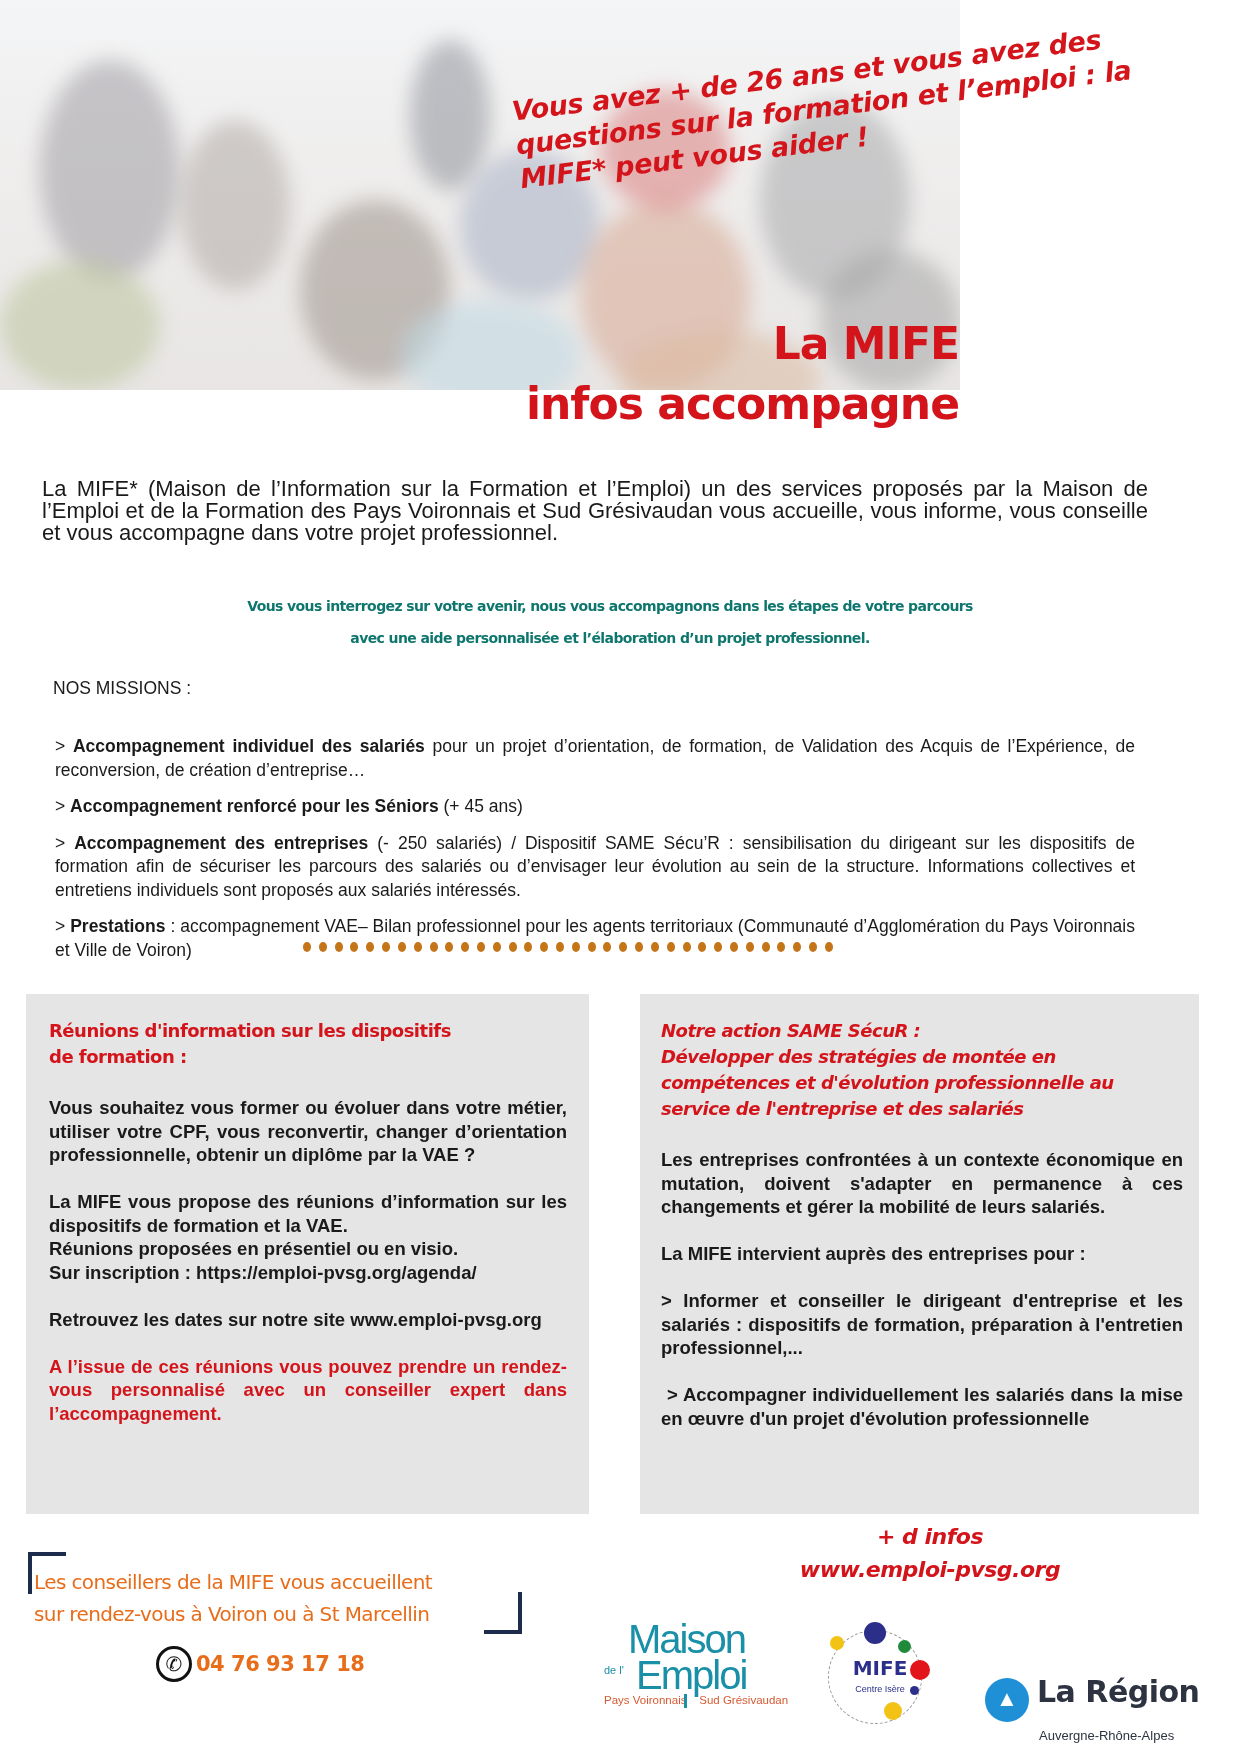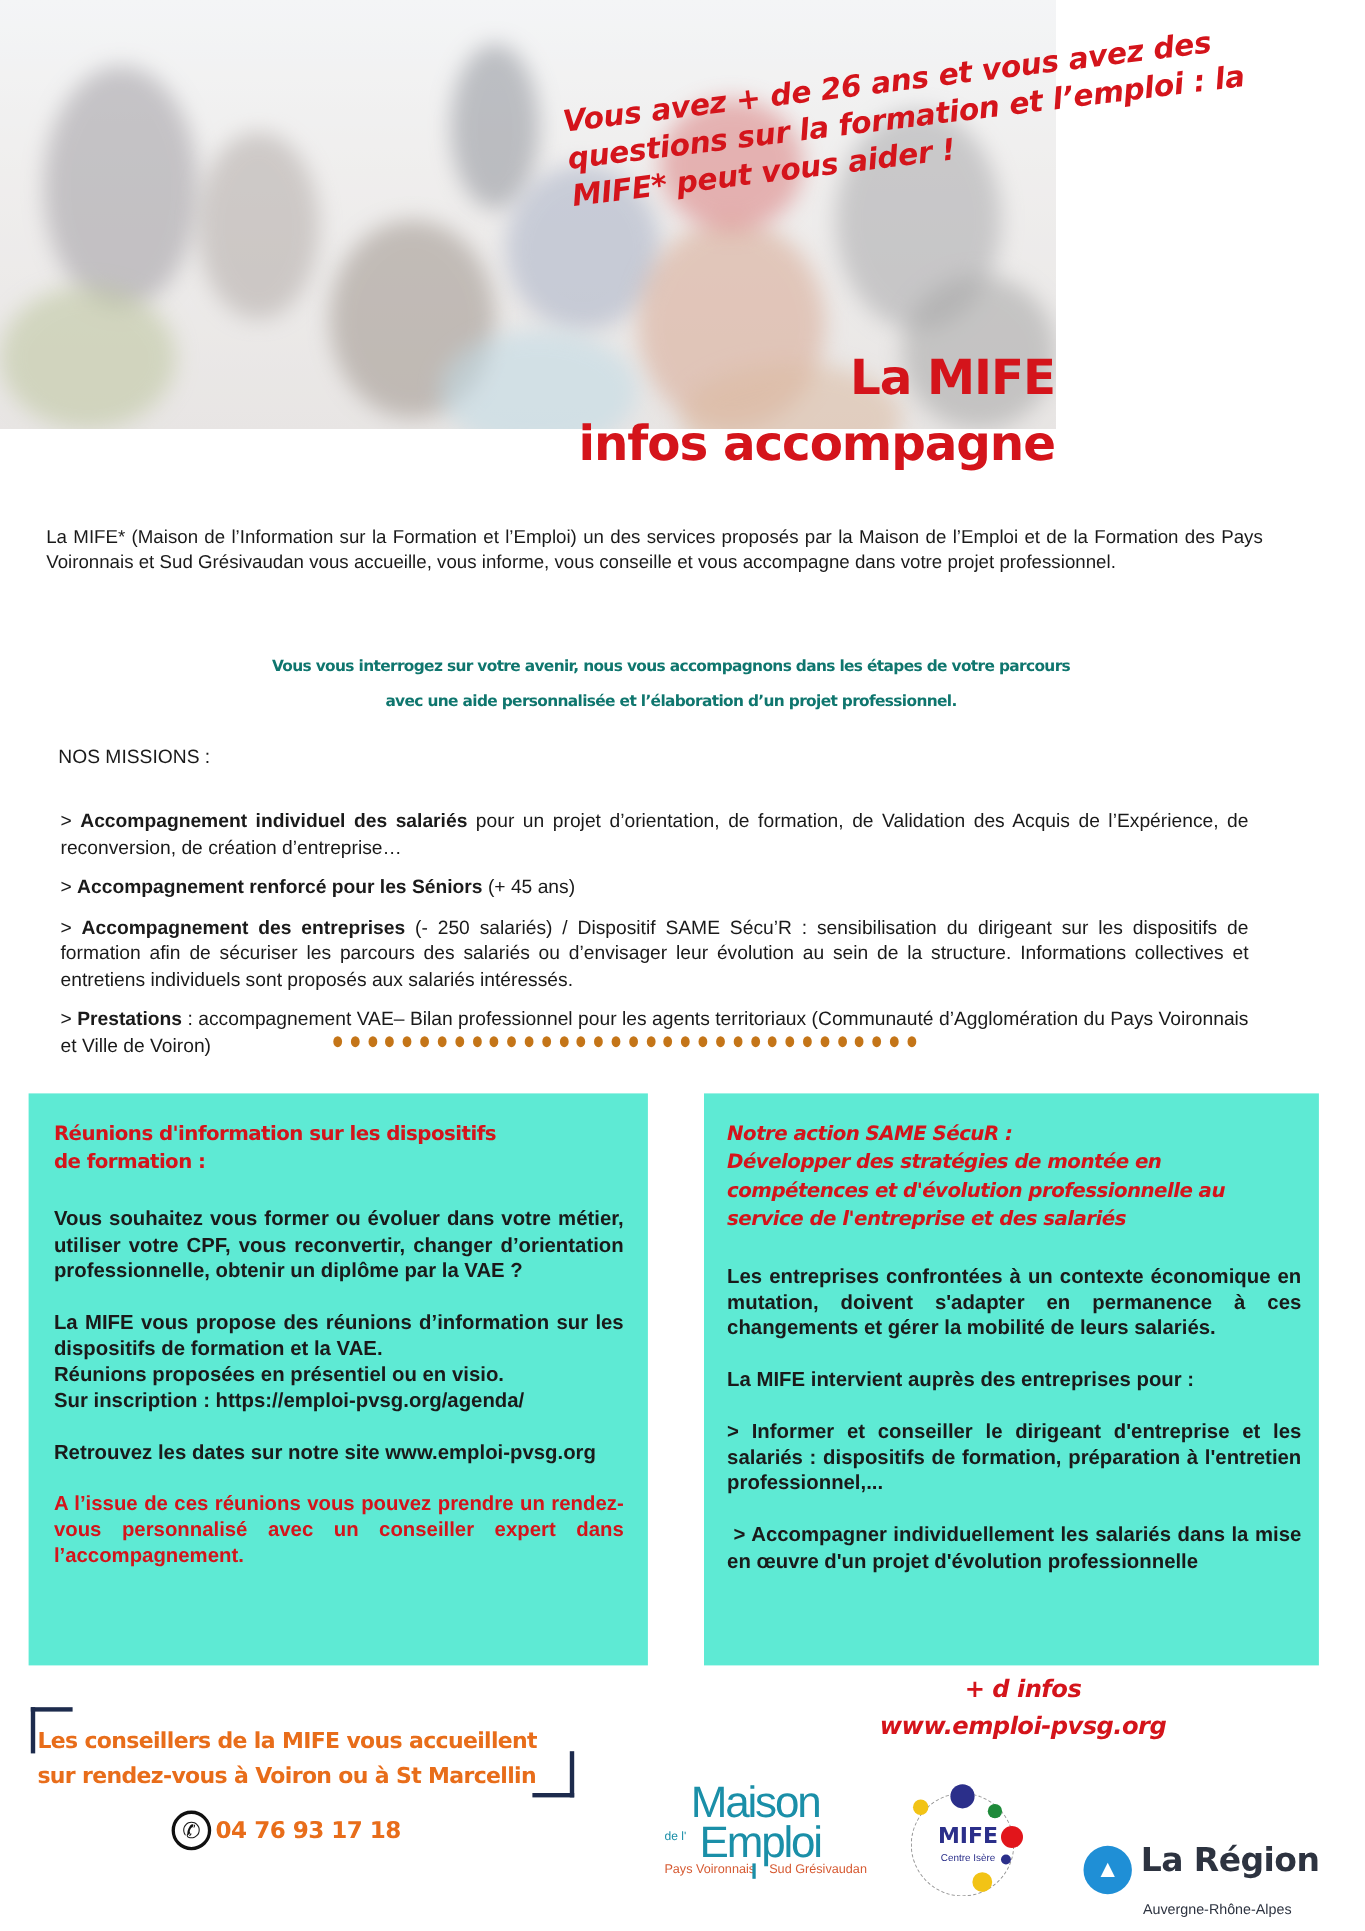--- a/index.html
+++ b/index.html
@@ -10,46 +10,46 @@
           background:linear-gradient(180deg,#eef0f2 0%,#e7e5e4 40%,#dcd8d6 100%); }
   .hero .blob { position:absolute; border-radius:50%; filter:blur(10px); opacity:.55; }
   .hero .veil { position:absolute; inset:0; background:rgba(255,255,255,.35); }
 
   .tagline { position:absolute; left:510px; top:95px; width:680px; transform:rotate(-7deg); transform-origin:left top;
              color:#d4141b; font-family:"DejaVu Sans", sans-serif; font-weight:bold; font-style:italic;
              font-size:27px; line-height:34px; letter-spacing:-0.3px; }
   .title1 { position:absolute; right:282px; top:318px; color:#d4141b; font-family:"DejaVu Sans", sans-serif; font-weight:bold; font-size:44px; letter-spacing:-1px; }
   .title2 { position:absolute; right:282px; top:378px; color:#d4141b; font-family:"DejaVu Sans", sans-serif; font-weight:bold; font-size:44px; letter-spacing:-1px; }
 
-  .intro { position:absolute; left:42px; top:478px; width:1106px; font-size:17px; line-height:22px; text-align:justify; color:#1a1a1a; }
+  .intro { position:absolute; left:42px; top:478px; width:1106px; font-size:22px; line-height:22px; text-align:justify; color:#1a1a1a; }
   .headline { position:absolute; left:40px; top:590px; width:1140px; text-align:center; font-family:"DejaVu Sans", sans-serif; font-weight:bold; font-size:14px; line-height:32px; letter-spacing:-0.6px; color:#0f766e; }
 
   .missions-title { position:absolute; left:53px; top:678px; font-size:17.5px; color:#1a1a1a; }
   .missions { position:absolute; left:42px; top:722px; width:1106px; font-size:17.5px; line-height:23.5px; text-align:justify; color:#1a1a1a; }
   .missions p { margin:13px; }
   .missions b { font-weight:bold; }
 
   .dots { position:absolute; left:303px; top:942px; width:530px; height:12px; display:flex; justify-content:space-between; }
   .dots span { width:8px; height:10px; border-radius:50%; background:#c47518; display:block; }
 
-  .card { position:absolute; background:#5eead4; }
+  .card { position:absolute; background:#e5e5e5; }
   .card.left { left:26px; top:994px; width:563px; height:520px; }
   .card.right { left:640px; top:994px; width:559px; height:520px; }
   .card .ctitle { color:#d4141b; font-family:"DejaVu Sans", sans-serif; font-weight:bold; font-size:18px; line-height:26px; letter-spacing:-0.5px; }
   .card.right .ctitle { font-style:italic; }
   .card .body { font-weight:bold; font-size:18.5px; line-height:23.5px; text-align:justify; color:#1a1a1a; }
   .card .body p { margin:0 0 23.5px 0; }
   .card .red { color:#d4141b; }
   .card.left .inner { position:absolute; left:23px; top:24px; width:518px; }
   .card.right .inner { position:absolute; left:21px; top:24px; width:522px; }
 
   .bracket-box { position:absolute; left:28px; top:1552px; width:494px; height:82px; }
   .bracket-tl { position:absolute; left:0; top:0; width:34px; height:38px; border-left:4px solid #1d2b4d; border-top:4px solid #1d2b4d; }
   .bracket-br { position:absolute; right:0; bottom:0; width:34px; height:38px; border-right:4px solid #1d2b4d; border-bottom:4px solid #1d2b4d; }
-  .counsel { position:absolute; left:34px; top:1566px; width:480px; color:#e86d1a; font-family:"DejaVu Sans", sans-serif; font-weight:bold; font-size:20px; line-height:32px; letter-spacing:-0.6px; }
+  .counsel { position:absolute; left:34px; top:1566px; width:480px; color:#e86d1a; font-family:"DejaVu Sans", sans-serif; font-weight:normal; font-size:20px; line-height:32px; letter-spacing:-0.6px; }
 
   .phone { position:absolute; left:156px; top:1646px; display:flex; align-items:center; gap:4px; }
   .phone-icon { width:36px; height:36px; border:3px solid #111; border-radius:50%; box-sizing:border-box; display:flex; align-items:center; justify-content:center; font-size:20px; color:#111; }
   .phone-num { color:#e86d1a; font-family:"DejaVu Sans", sans-serif; font-weight:bold; font-size:21px; letter-spacing:-0.5px; }
 
   .more { position:absolute; left:700px; top:1520px; width:460px; text-align:center; color:#d4141b; font-family:"DejaVu Sans", sans-serif; font-weight:bold; font-style:italic; font-size:22px; line-height:33px; letter-spacing:-0.5px; }
 
   .logo-me { position:absolute; left:598px; top:1620px; width:210px; height:90px; }
   .logo-me .big { position:absolute; color:#1a8fa8; font-family:"Liberation Sans", sans-serif; font-size:40px; line-height:38px; letter-spacing:-2px; }
   .logo-me .small { position:absolute; color:#1a8fa8; font-size:11px; }

